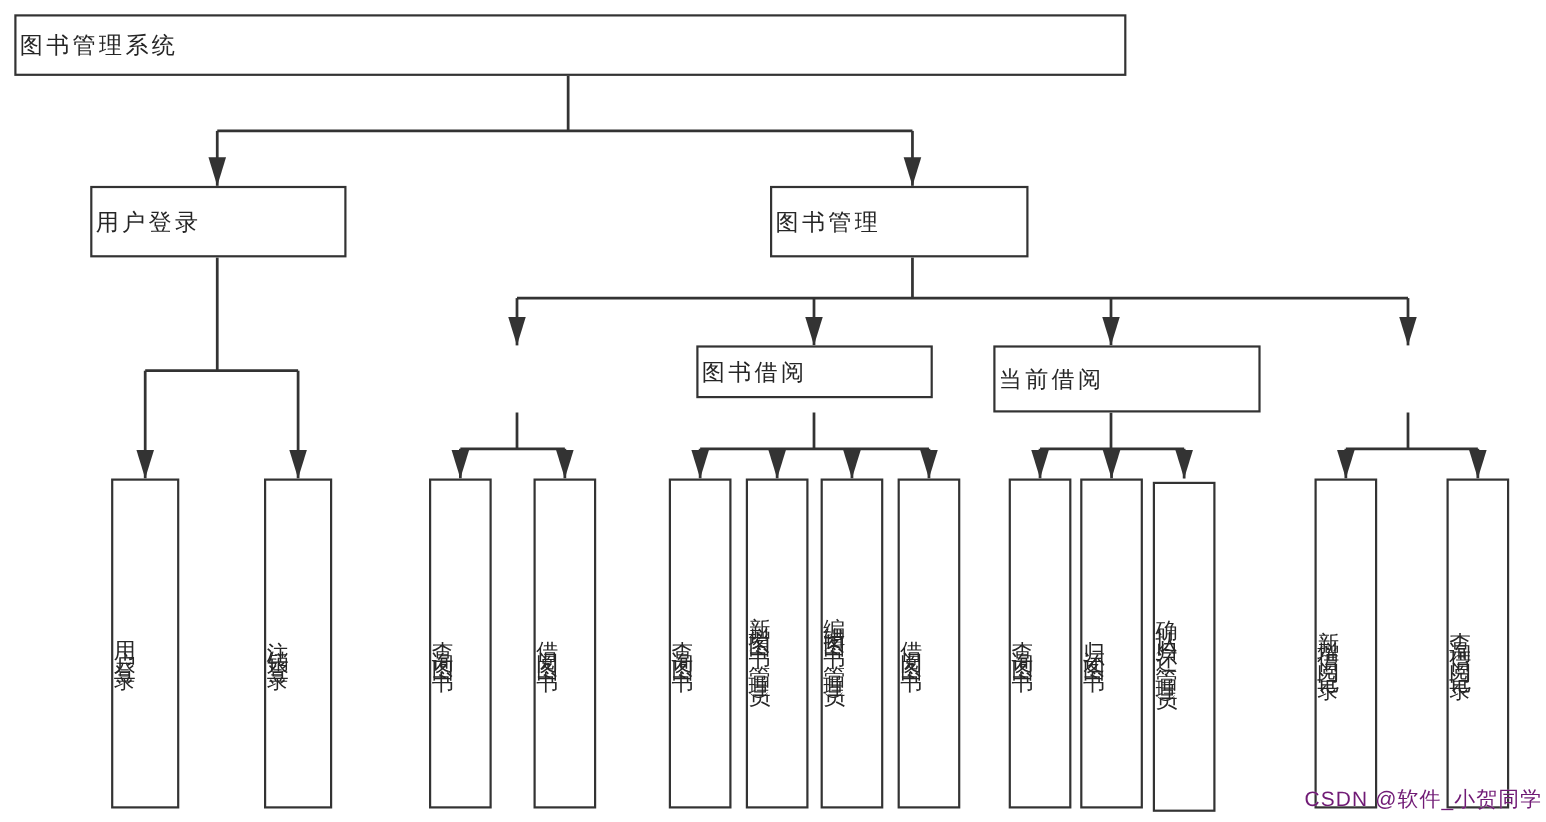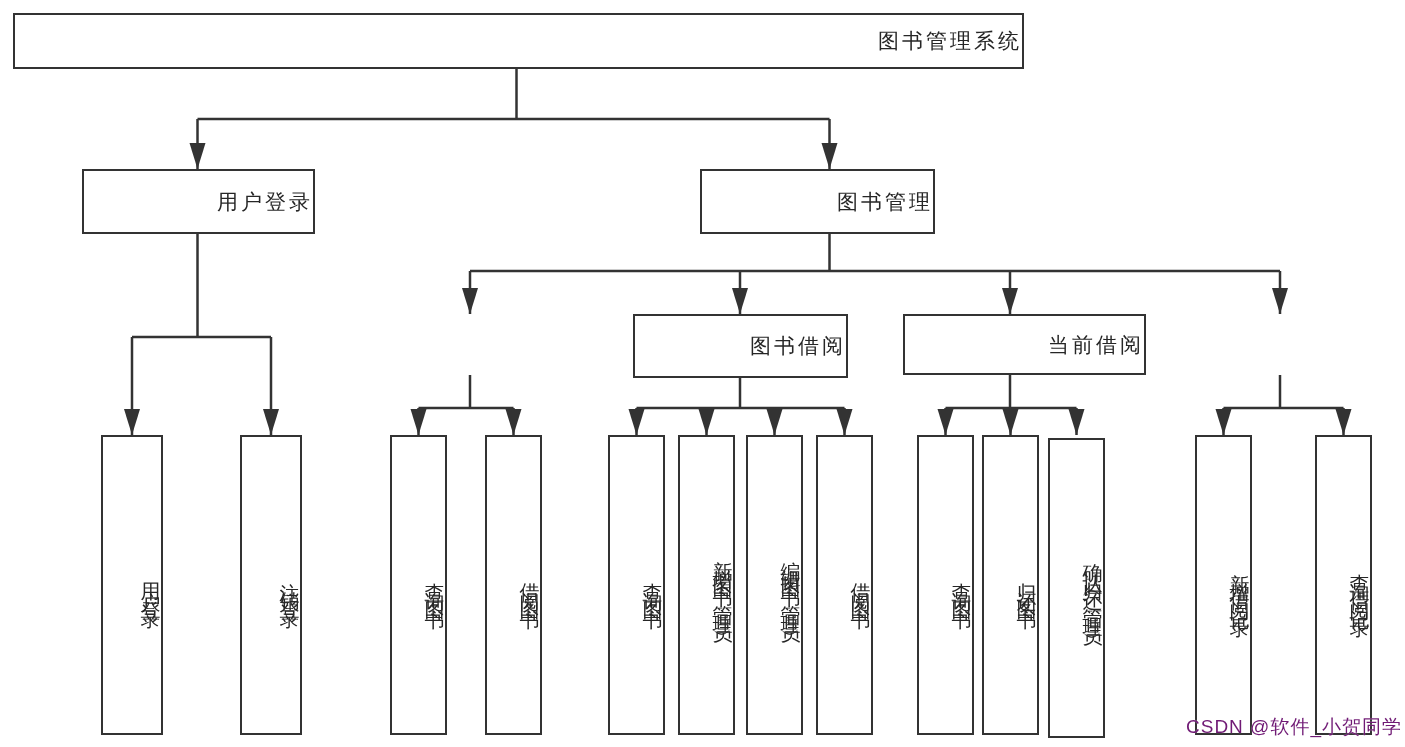--- a/index.html
+++ b/index.html
@@ -23,21 +23,21 @@
     height: 747px;
     pointer-events: none;
   }
   .node {
     position: absolute;
     box-sizing: border-box;
     border: 2.5px solid #333333;
     background: #ffffff;
     display: flex;
     align-items: center;
-    justify-content: flex-end;
+    justify-content: flex-start;
     color: #262626;
   }
   .node.h {
     font-size: 21px;
     letter-spacing: 3px;
     text-indent: 3px; 
     white-space: nowrap;
   }
   .node.v {
     
@@ -136,21 +136,21 @@
     <span>图书管理系统</span>
   </div>
 
   <div class="node h" style="left:82px; top:169px; width:233px; height:65px;">
     <span>用户登录</span>
   </div>
   <div class="node h" style="left:700px; top:169px; width:235px; height:65px;">
     <span>图书管理</span>
   </div>
 
-  <div class="node h" style="left:633px; top:314px; width:215px; height:64px;">
+  <div class="node h" style="left:633px; top:314px; width:215px; height:48px;">
     <span>图书借阅</span>
   </div>
   <div class="node h" style="left:903px; top:314px; width:243px; height:61px;">
     <span>当前借阅</span>
   </div>
 
   <div class="node v" style="left:101px; top:435px; width:62px; height:300px;">
     <span class="vtext">用户登录</span>
   </div>
   <div class="node v" style="left:240px; top:435px; width:62px; height:300px;">

